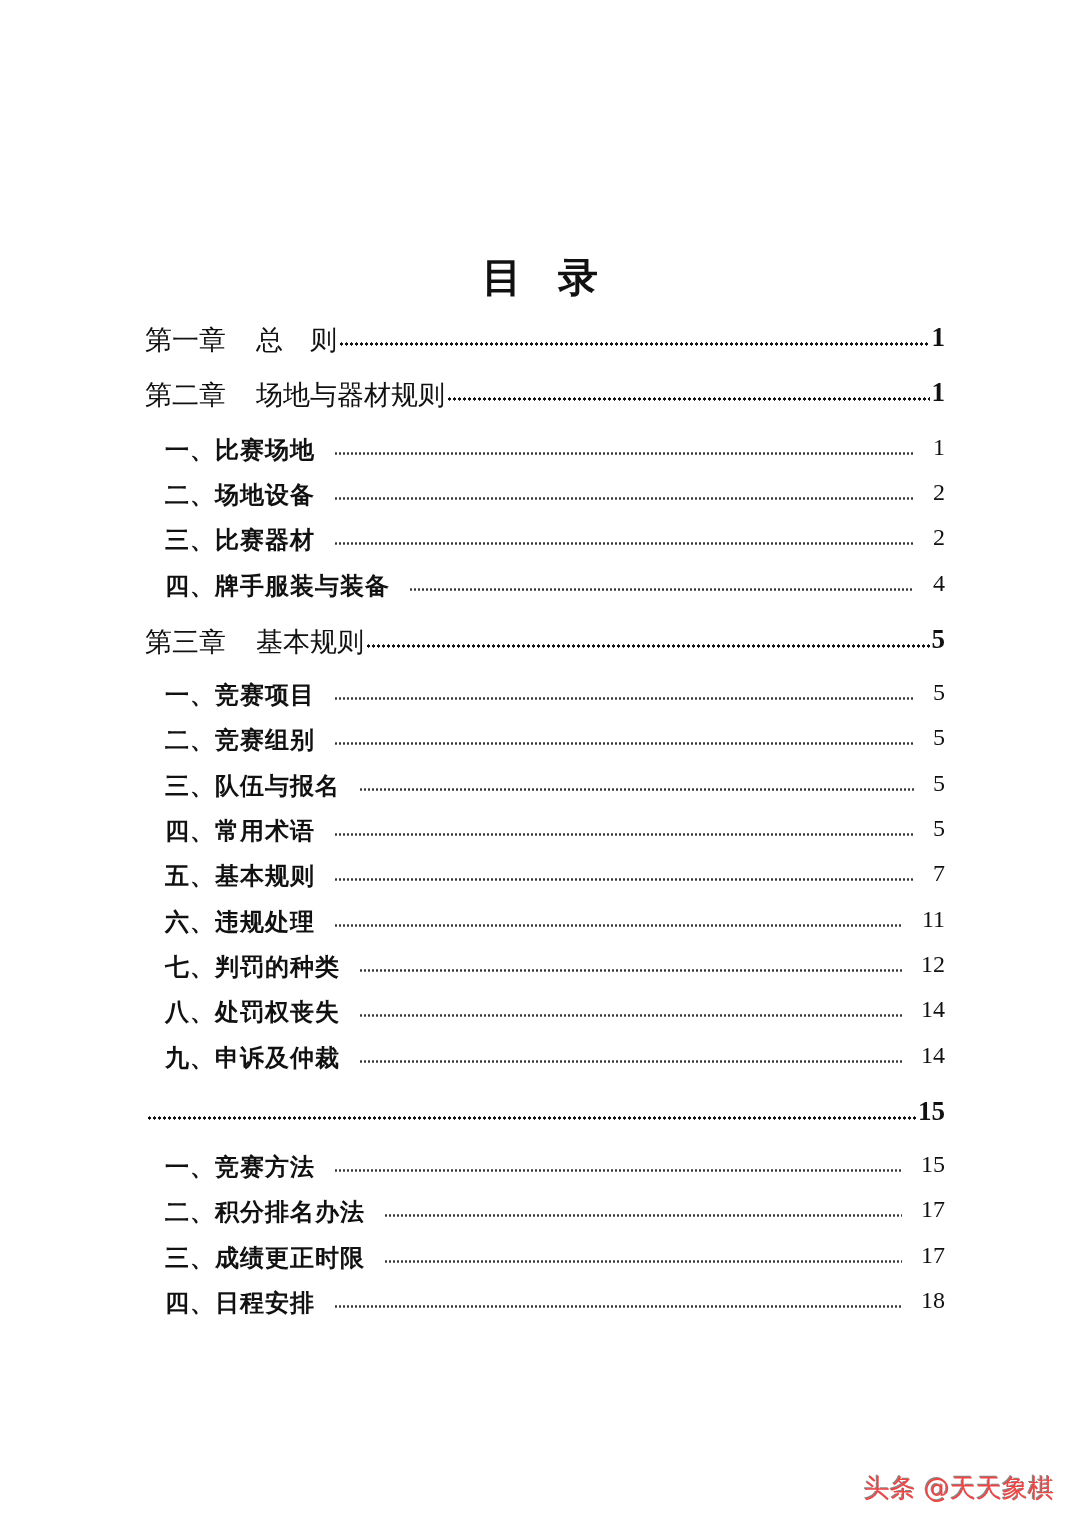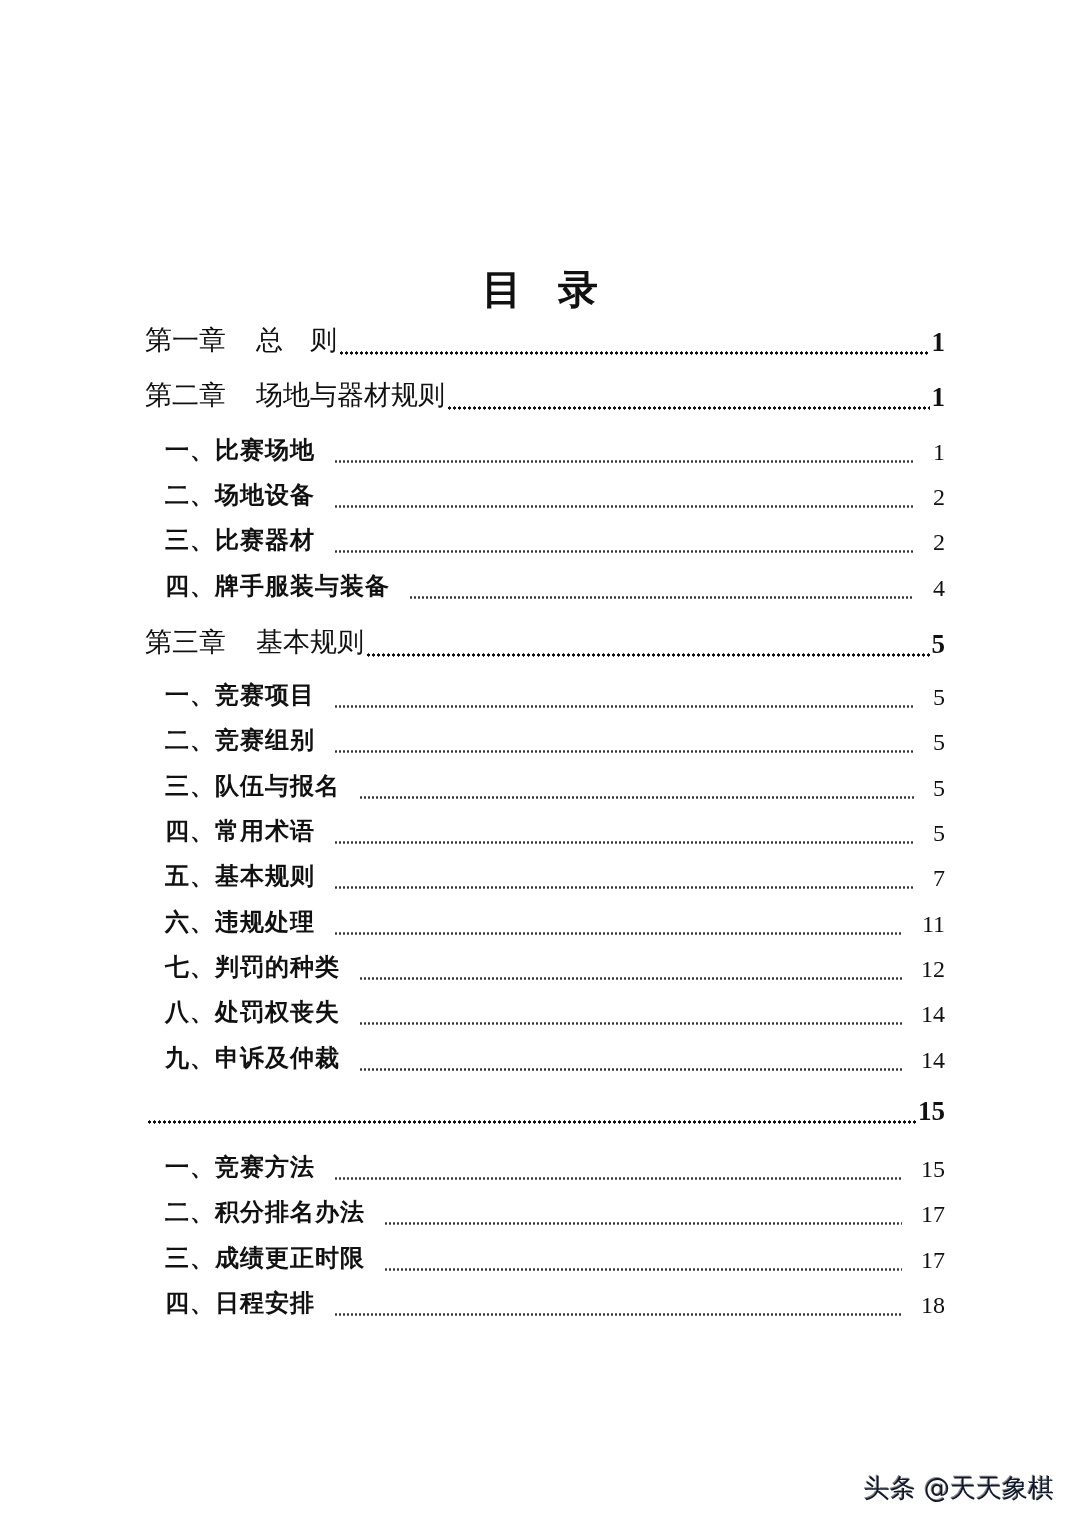--- a/index.html
+++ b/index.html
@@ -4,25 +4,24 @@
 <style>
   html, body { margin: 0; padding: 0; background: #ffffff; }
   body {
     width: 1080px; height: 1526px; position: relative; overflow: hidden;
     font-family: "DejaVu Serif", "Liberation Serif", serif; color: #111;
   }
   .title {
     position: absolute; left: 0; right: 0; top: 250px; text-align: center;
     font-size: 40px; font-weight: bold; letter-spacing: 36px; padding-left: 36px;
     font-family: "DejaVu Sans", sans-serif;
-    margin-top: 12px;
   }
   .toc { position: absolute; left: 145px; width: 800px; top: 322px; }
   .row {
-    position: absolute; left: 0; right: 0; display: flex; align-items: flex-end;
+    position: absolute; left: 0; right: 0; display: flex; align-items: flex-start;
     white-space: nowrap;
   }
   .row.chapter { font-size: 27px; }
   .row.section { font-size: 24px; padding-left: 20px; gap: 17px; }
   .label {
     font-family: "DejaVu Sans", sans-serif; flex: none;
   }
   .row.chapter .label { font-weight: normal; }
   .row.section .label { font-weight: bold; letter-spacing: 1px; }
   .label .gap { display: inline-block; width: 30px; }
@@ -39,21 +38,21 @@
     height: 3px; background-size: 4px 3px;
     background-image: radial-gradient(circle, #333 40%, transparent 55%);
   }
   .page {
     flex: none; font-family: "Liberation Serif", "DejaVu Serif", serif;
   }
   .row.chapter .page { font-weight: bold; }
   .row.section .page { font-weight: normal; }
   .watermark {
     position: absolute; right: 26px; bottom: 20px; font-size: 26px;
-    font-family: "DejaVu Sans", sans-serif; color: #0f172a;
+    font-family: "DejaVu Sans", sans-serif; color: #ef4444;
     text-shadow: 1px 1px 0 #fff, -1px -1px 0 #888;
   }
 </style>
 </head>
 <body>
 
 <div class="title">目录</div>
 
 <div class="toc">
   <div class="row chapter" style="top:0px">

